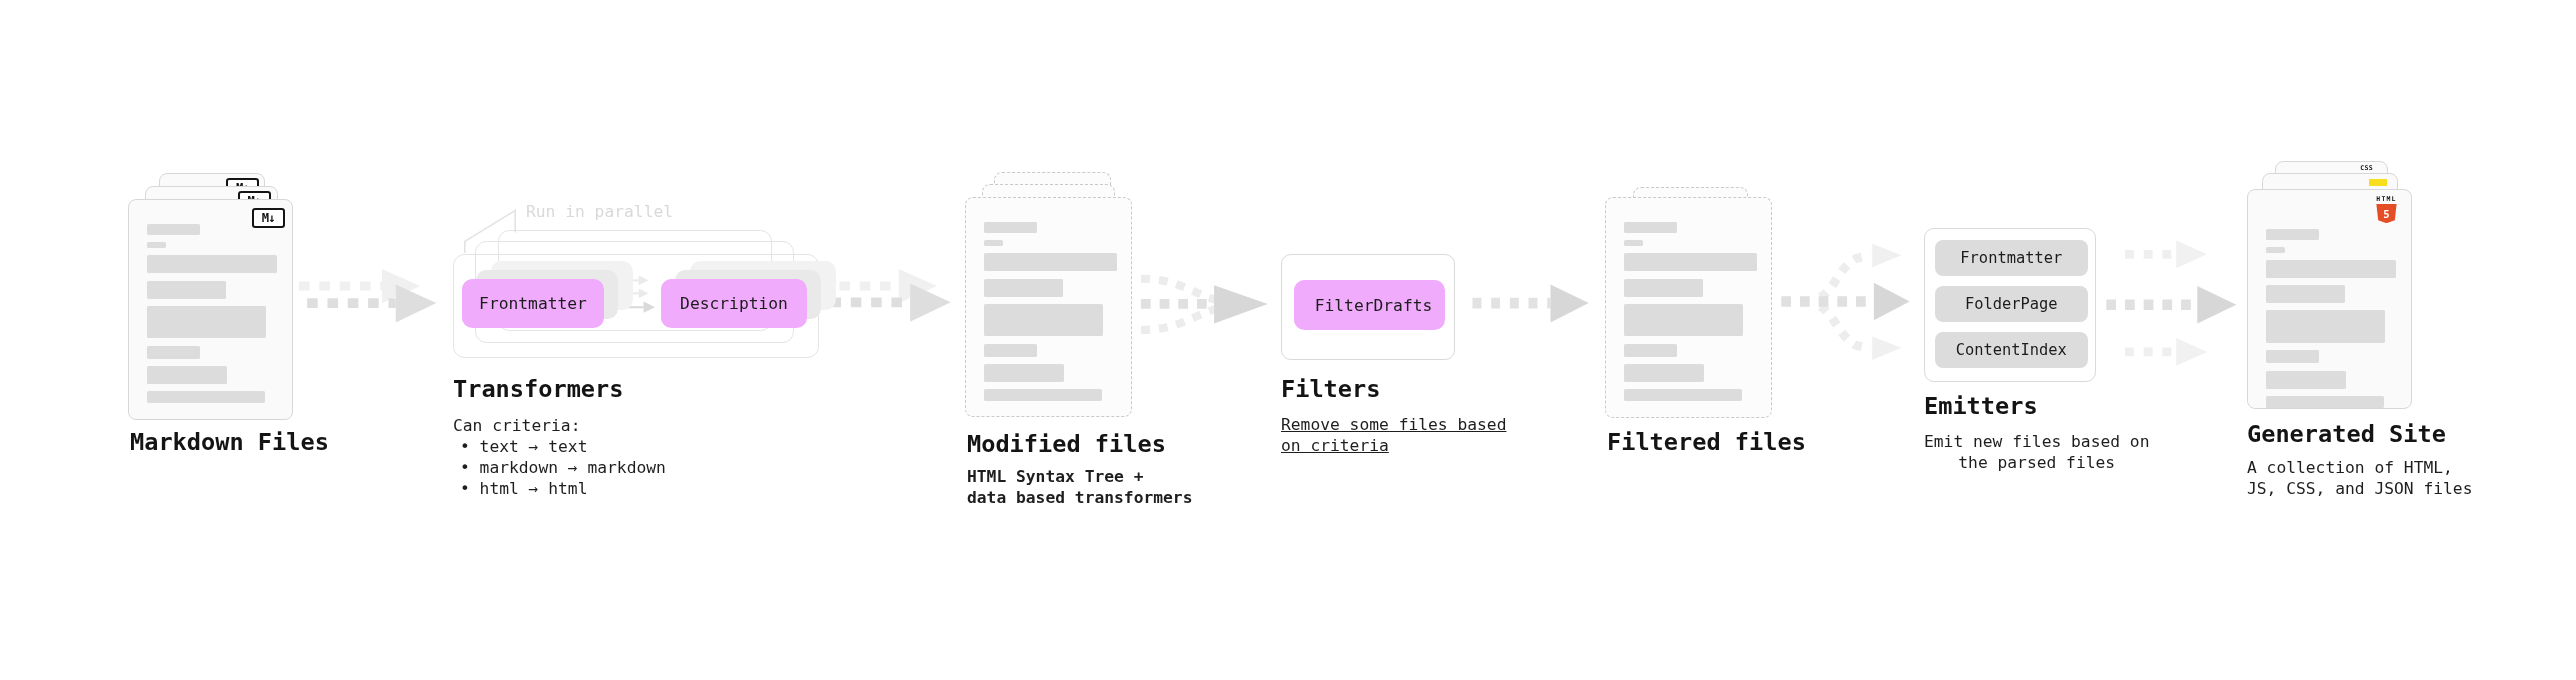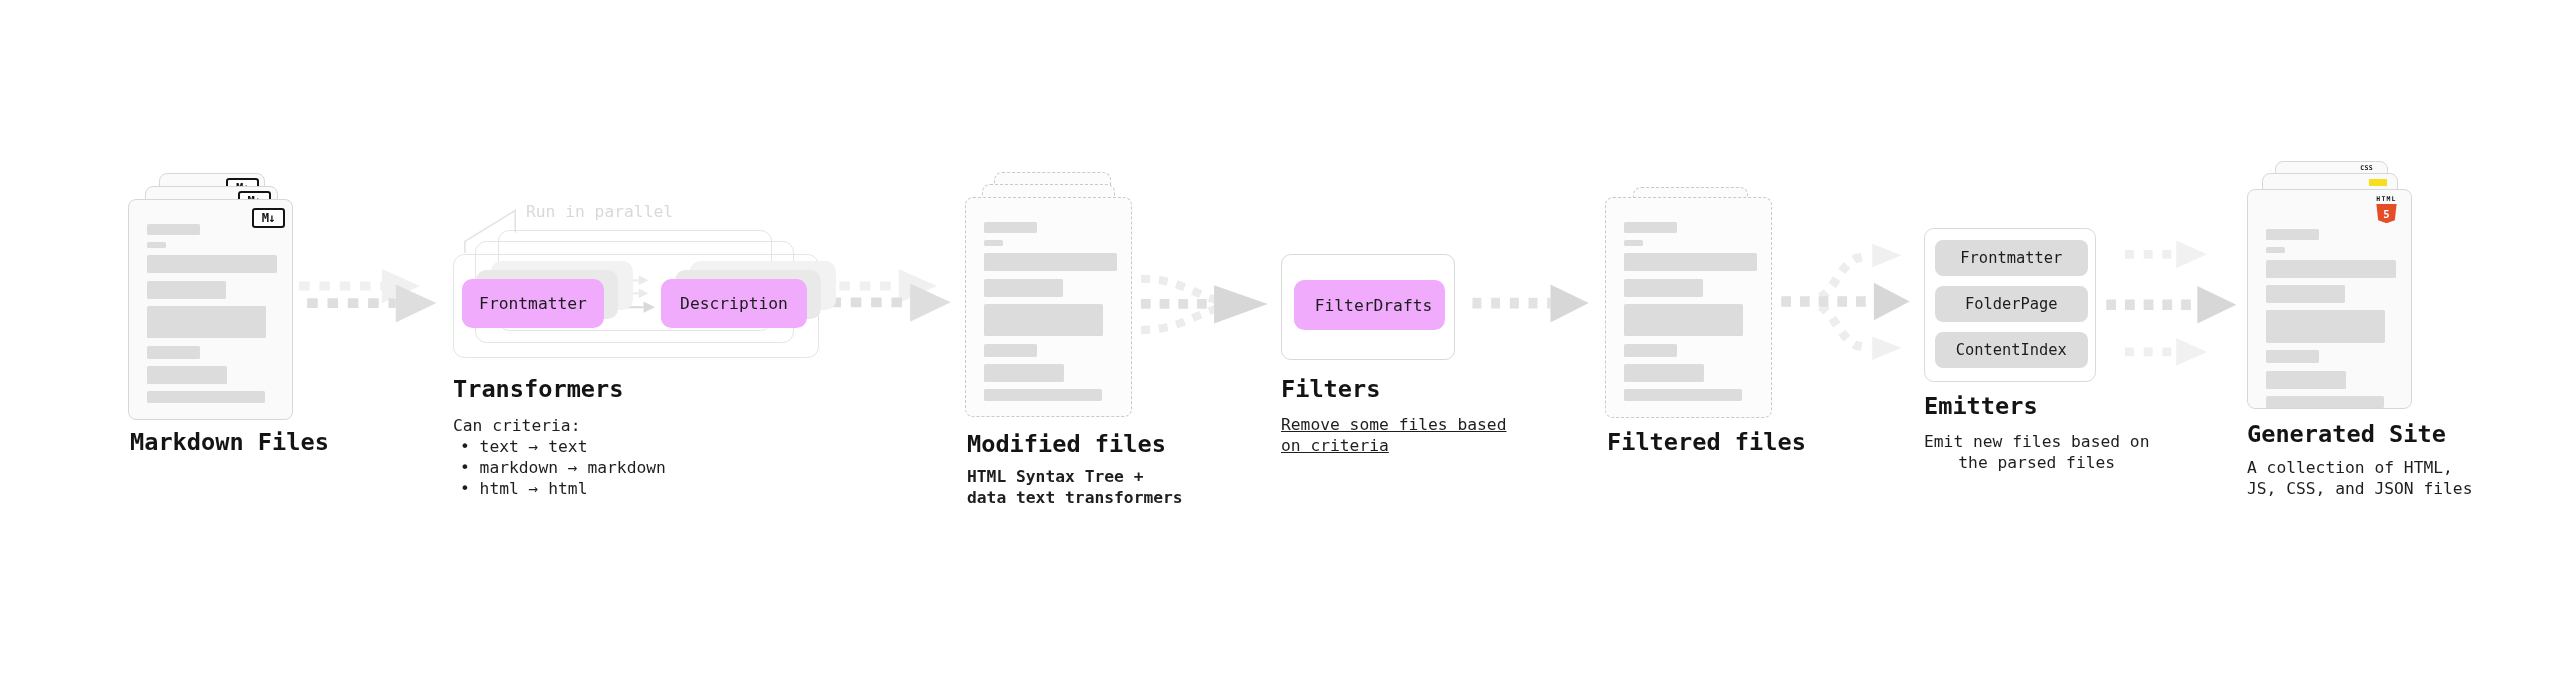--- a/index.html
+++ b/index.html
@@ -189,21 +189,21 @@
         <div class="bar" style="width:79px;height:18px"></div>
         <div class="bar" style="width:119px;height:32.5px"></div>
         <div class="bar" style="width:53px;height:13px"></div>
         <div class="bar" style="width:80px;height:18px"></div>
         <div class="bar" style="width:118px;height:12.2px"></div>
       </div>
     </div>
     <h2 class="stage-title" style="left:967px;top:430px;">Modified files</h2>
     <div class="stage-desc" style="left:967px;top:466px;font-weight:bold;">
       <div>HTML Syntax Tree +</div>
-      <div>data text transformers</div>
+      <div>data based transformers</div>
     </div>
   </section>
 
   <section>
     <div class="box-card" style="left:1281px;top:254px;width:174px;height:106px;"></div>
     <div class="pill main" style="left:1294px;top:280px;width:151px;height:50px;padding-left:8px;">
       <span>FilterDrafts</span>
     </div>
     <h2 class="stage-title" style="left:1281px;top:375px;">Filters</h2>
     <div class="stage-desc" style="left:1281px;top:414px;text-decoration:underline;">

